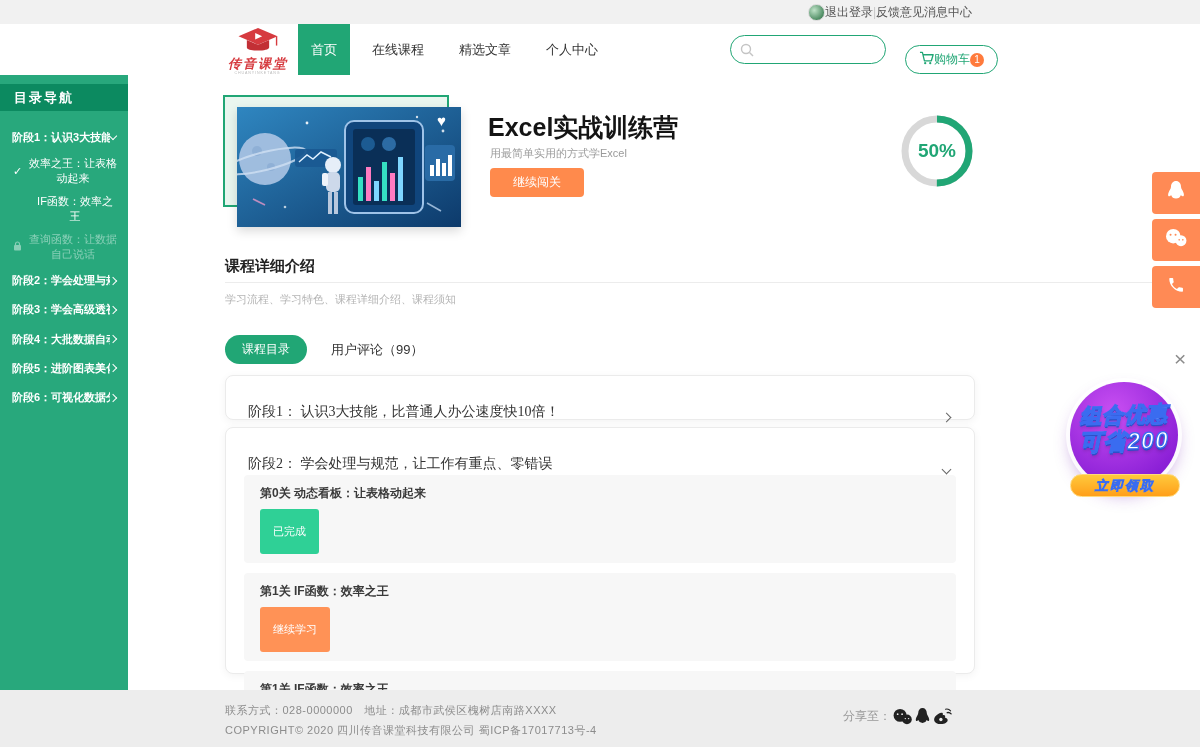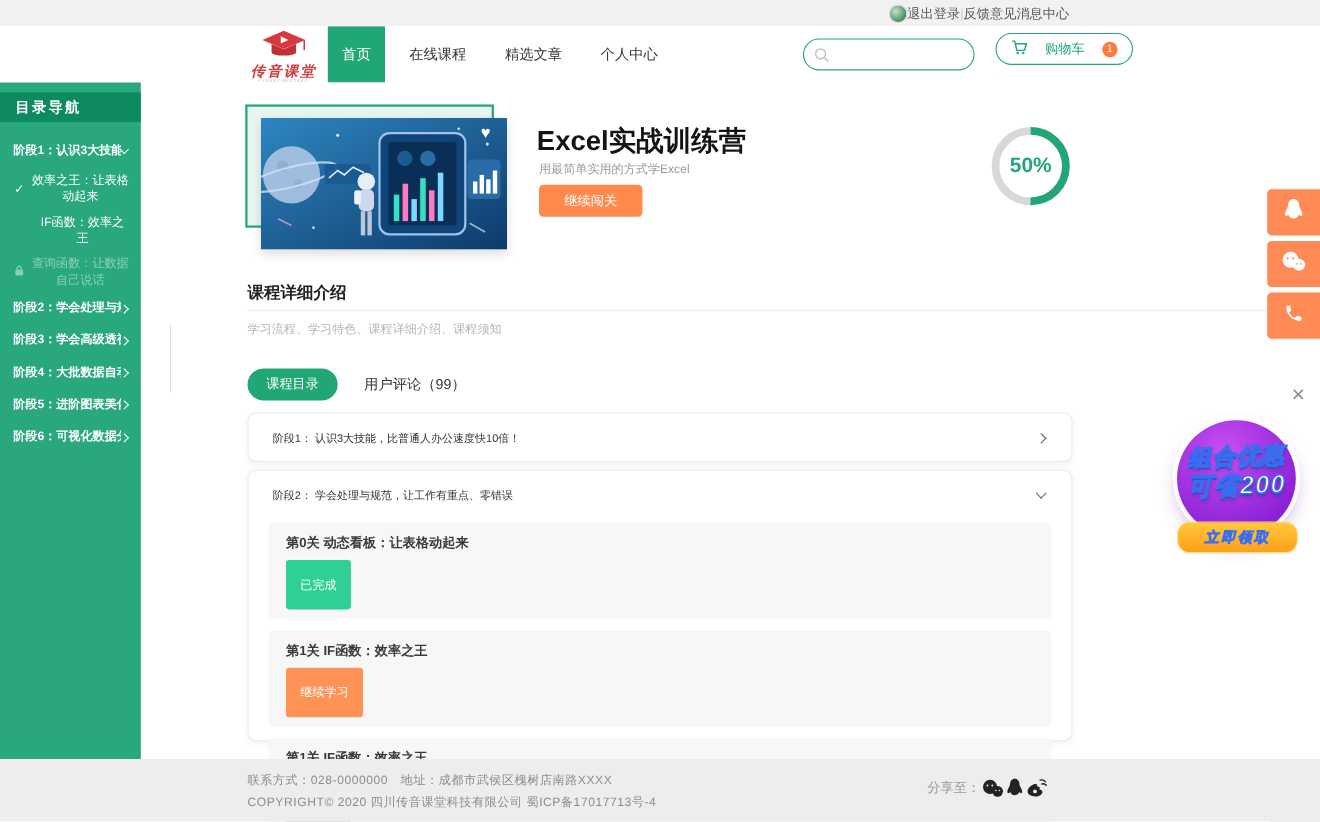--- a/index.html
+++ b/index.html
@@ -16,21 +16,21 @@
   .mainnav { height:51px; background:#fff; display:flex; align-items:stretch; position:relative; }
   .brand { position:absolute; left:218px; top:3px; display:flex; flex-direction:column; align-items:center; width:80px; }
   .brand-name { color:#d63a3f; font-size:13px; font-weight:bold; letter-spacing:2px; font-style:italic; line-height:1; }
   .brand-sub { color:#b9b9b9; font-size:4px; letter-spacing:1px; transform:scale(.9); }
   .menu { display:flex; list-style:none; margin-left:298px;gap:9px; }
   .menu li { padding:0 13px; display:flex; align-items:center; font-size:13px; color:#333; cursor:pointer; }
   .menu li.active { background:#21a675; color:#fff; }
   .searchbox { position:absolute; left:730px; top:11px; width:156px; height:29px; border:1px solid #21a675; border-radius:15px; background:#fff; display:flex; align-items:center; overflow:hidden; }
   .searchbox input { flex:1; border:none; outline:none; height:100%; padding-left:28px; font-size:12px; color:#333; background:transparent; }
   .search-icn { position:absolute; left:9px; top:7px; }
-  .cartbox { position:absolute; left:905px; top:6px; height:29px; border:1px solid #21a675; border-radius:15px; display:flex; align-items:center; padding:8px 13px; color:#21a675; font-size:12px; gap:16px; cursor:pointer; background:#fff; }
+  .cartbox { position:absolute; left:905px; top:21px; height:29px; border:1px solid #21a675; border-radius:15px; display:flex; align-items:center; padding:8px 13px; color:#21a675; font-size:12px; gap:0; cursor:pointer; background:#fff; }
   .cart-badge { width:14px; height:14px; border-radius:50%; background:#ff7a3c; color:#fff; font-size:10px; display:flex; align-items:center; justify-content:center; }
 
   
   .sidebar { position:absolute; left:0; top:75px; width:128px; height:615px; background:#28a87c; color:#fff;text-align:center; }
   .side-title { margin-top:9px; height:27px; background:#0c8a60; display:flex; align-items:center; padding-left:14px; font-size:13px; font-weight:bold; letter-spacing:2px; }
   .side-list { padding-top:12px; }
   .srow { display:flex; align-items:center; justify-content:space-between; padding:8px 12px 8px 12px; font-size:11px; font-weight:bold; cursor:pointer; line-height:1.2; }
   .srow .lbl { white-space:nowrap; overflow:hidden; }
   .sub { display:flex; align-items:center; gap:6px; padding:4px 10px 4px 13px; font-size:11px; cursor:pointer; }
   .sub.noicon { padding-left:32px; }
@@ -56,21 +56,21 @@
   .divider { position:absolute; left:70px; top:207px; width:950px; height:1px; background:#ececec; }
   .section-desc { position:absolute; left:70px; top:217px; font-size:11px; color:#b5b5b5; }
 
   .tabs { position:absolute; left:70px; top:260px; display:flex; align-items:center; gap:24px; }
   .tab-pill { background:#21a675; color:#fff; font-size:12px; padding:6px 17px; border-radius:15px; cursor:pointer; }
   .tab-plain { font-size:13px; color:#333; cursor:pointer; }
 
   .card { position:absolute; left:70px; width:750px; background:#fff; border:1px solid #ebebeb; border-radius:8px; box-shadow:0 2px 8px rgba(0,0,0,.05); }
   .card1 { top:300px; height:45px; }
   .card2 { top:352px; height:247px; }
-  .card-head { height:45px; display:flex; align-items:center; justify-content:space-between; padding:0 24px 0 22px; font-size:10px; color:#333; cursor:pointer; }
+  .card-head { height:45px; display:flex; align-items:flex-end; justify-content:space-between; padding:0 24px 0 22px; font-size:14px; color:#333; cursor:pointer;font-family:Liberation Serif, serif; }
   .card-head .chevd { width:7px; height:7px; border-right:1.5px solid #666; border-bottom:1.5px solid #666; }
   .card-head .chevd.right { transform:rotate(-45deg); }
   .card-head .chevd.down { transform:rotate(45deg); margin-top:-4px; }
   .lessons { padding:2px 18px 0 18px; }
   .lesson { background:#f7f7f7; border-radius:4px; padding:10px 16px 9px; margin-bottom:10px; cursor:pointer; }
   .lesson-title { font-size:12px; color:#3a3a3a; font-weight:bold; }
   .badge { display:inline-block; margin-top:7px; font-size:11px; color:#fff; padding:15px 13px; border-radius:3px; }
   .badge.done { background:#2fd096; }
   .badge.continue { background:#ff9256; }
   .badge.locked { background:#c2c2c2; }
@@ -78,21 +78,21 @@
   
   .float-icn { position:absolute; left:1152px; width:48px; height:42px; background:#ff8a55; border-radius:4px 0 0 4px; display:flex; align-items:center; justify-content:center; color:#fff; cursor:pointer; }
   .f-qq { top:172px; } .f-wechat { top:219px; } .f-phone { top:266px; }
 
   
   .promo-close { position:absolute; left:1174px; top:348px; font-size:21px; color:#8b8b8b; cursor:pointer; line-height:1; }
   .promo-circle { position:absolute; left:1070px; top:382px; width:108px; height:106px; border-radius:50%; background:radial-gradient(circle at 40% 28%, #c94ff2, #8a1fd6 75%); box-shadow:0 0 0 4px rgba(255,255,255,.85), 0 8px 16px rgba(120,40,180,.35); cursor:pointer; }
   .promo-line { position:absolute; left:1056px; width:136px; text-align:center; font-weight:900; font-style:italic; color:#fff; -webkit-text-stroke:1.3px #3a6cf0; text-shadow:0 2px 0 #2a50c8, 0 3px 4px rgba(0,0,0,.25); letter-spacing:1px; cursor:pointer; }
   .promo-l1 { top:401px; font-size:21px; transform:rotate(-2deg); }
   .promo-l2 { top:426px; font-size:23px; transform:rotate(-2deg); }
-  .promo-btn { position:absolute; left:1070px; top:474px; width:110px; height:29px; border-radius:12px; background:linear-gradient(#ffc93c,#ff9f1a); border:1px solid #ffd97a; color:#fff; font-size:13px; font-style:italic; font-weight:bold; -webkit-text-stroke:.7px #3a6cf0; display:flex; align-items:center; justify-content:center; cursor:pointer; letter-spacing:2px; }
+  .promo-btn { position:absolute; left:1070px; top:474px; width:110px; height:23px; border-radius:12px; background:linear-gradient(#ffc93c,#ff9f1a); border:1px solid #ffd97a; color:#fff; font-size:13px; font-style:italic; font-weight:bold; -webkit-text-stroke:.7px #3a6cf0; display:flex; align-items:center; justify-content:center; cursor:pointer; letter-spacing:2px; }
 
   
   .footer { position:absolute; left:0; top:690px; width:1200px; height:57px; background:#ededed; }
   .footer-text { position:absolute; left:225px; top:11px; font-size:11px; color:#8c8c8c; line-height:1.8; letter-spacing:.5px; }
   .share { position:absolute; left:843px; top:17px; display:flex; align-items:center; gap:1px; font-size:12px; color:#999; }
   .share .sic { color:#222; cursor:pointer; display:flex; }
 </style>
 </head>
 <body>
 

